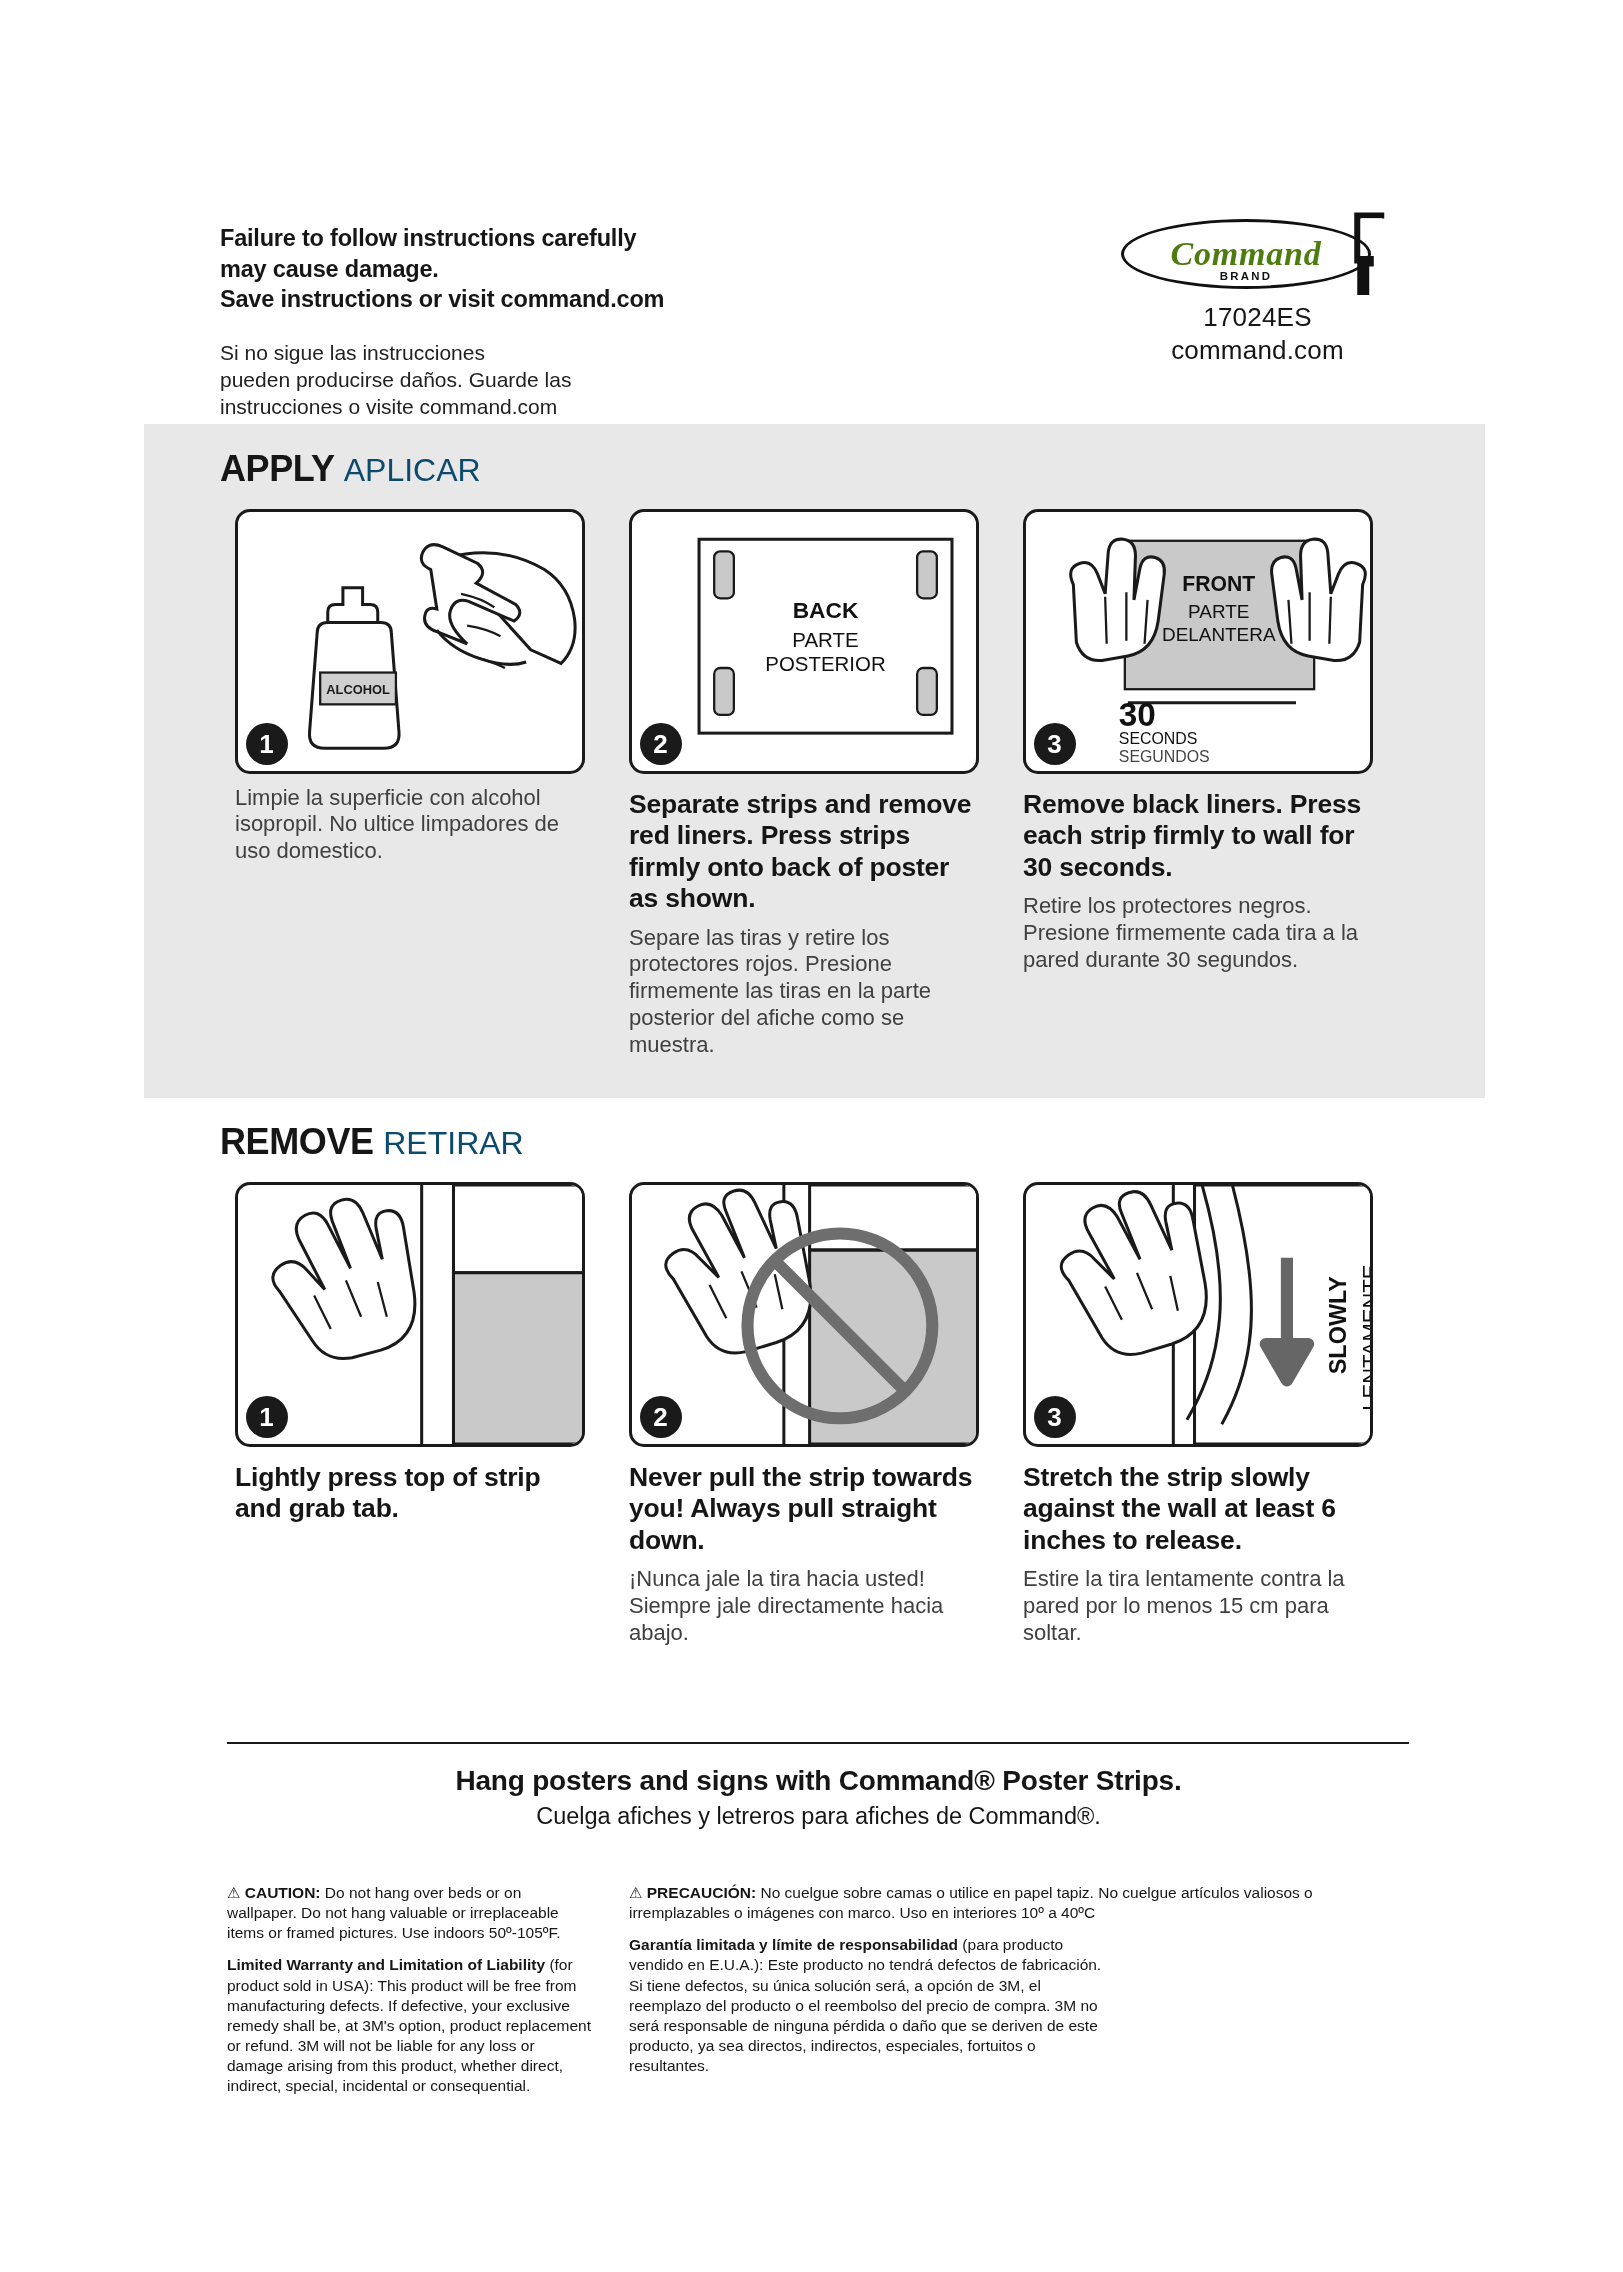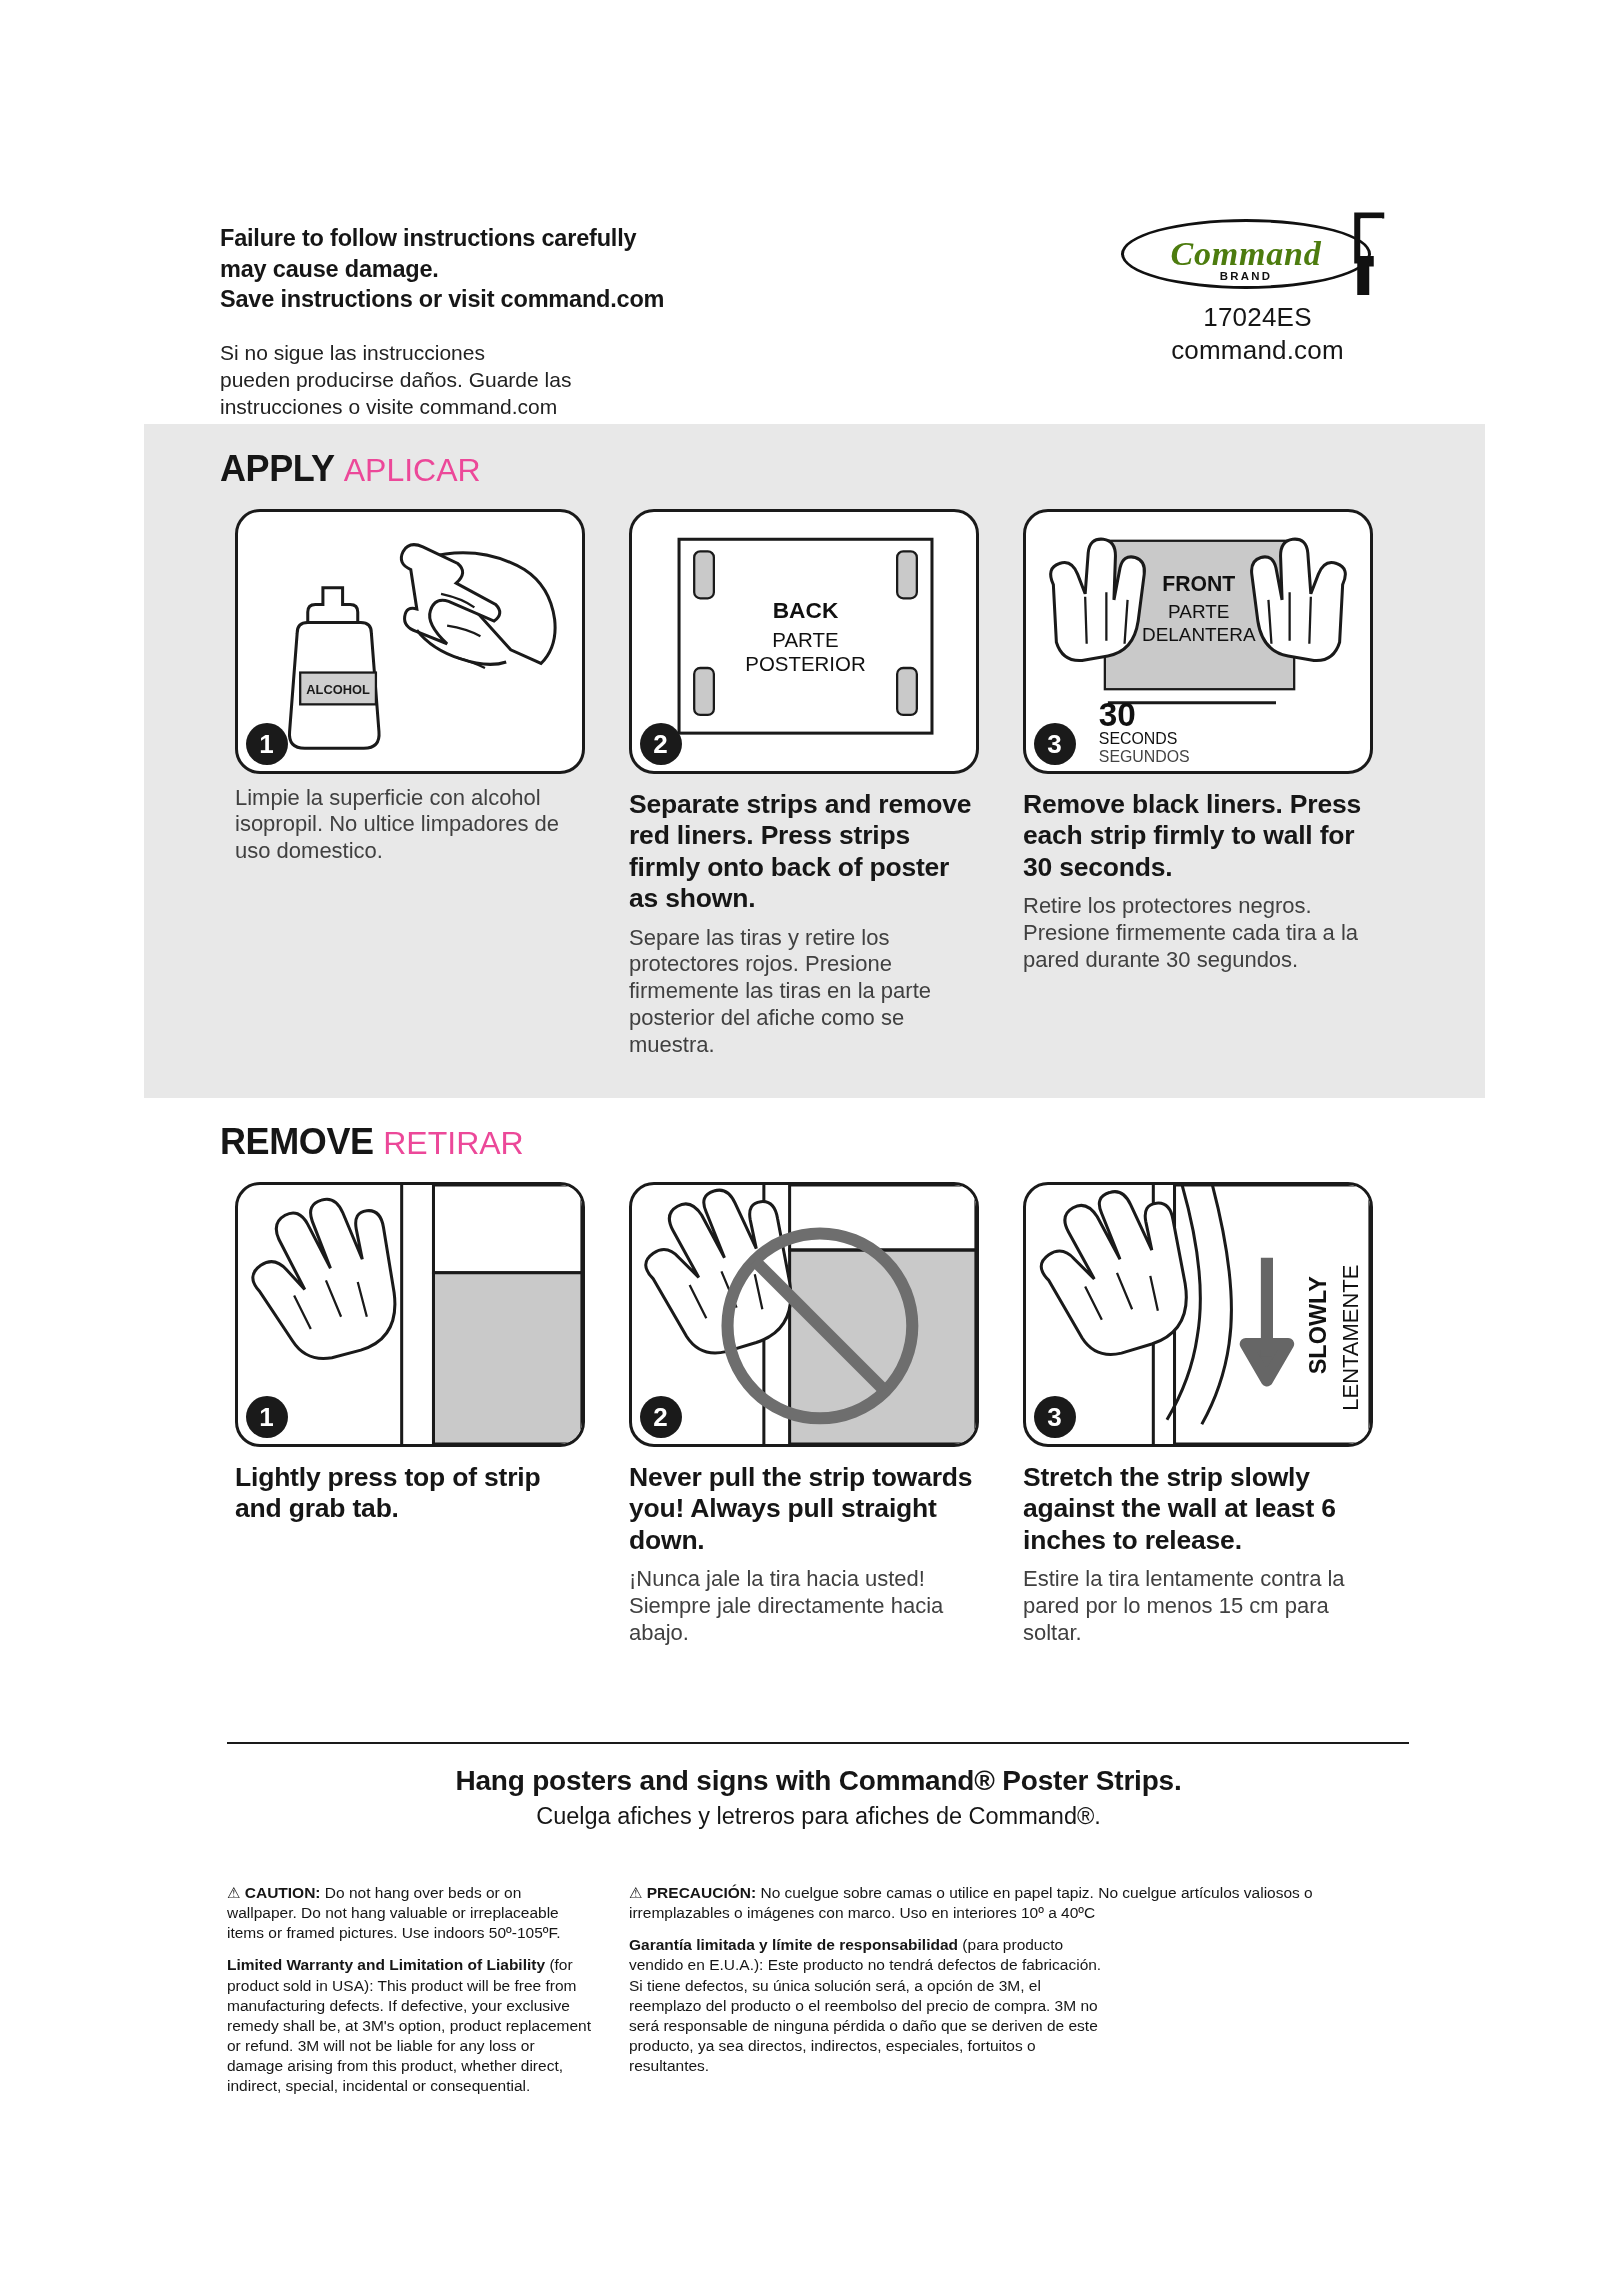--- a/index.html
+++ b/index.html
@@ -40,28 +40,28 @@
   }
   .code { font-size:26px; margin-top:3px; letter-spacing:0.2px; }
   .site { font-size:26px; margin-top:1.5px; letter-spacing:0.2px; }
 
   
   .apply-band {
     position:absolute; left:144px; top:424px; width:1341px; height:674px;
     background:#e8e8e8;
   }
   .sec-title { font-size:36px; font-weight:bold; letter-spacing:-0.4px; }
-  .sec-title .sub { font-weight:normal; color:#ec4899; font-size:32px; letter-spacing:0px; }
+  .sec-title .sub { font-weight:normal; color:#0c4a6e; font-size:32px; letter-spacing:0px; }
 
   .panel-row { position:absolute; display:flex; gap:44px; }
 
   .card { width:350px; }
   .figure {
     position:relative; width:350px; height:265px;
-    border:3px solid #1a1a1a; border-radius:25px; background:#fff; overflow:hidden;
+    border:3px solid #1a1a1a; border-radius:15px; background:#fff; overflow:hidden;padding-left:20px;
   }
   .badge {
     position:absolute; left:7.6px; bottom:6px; width:42px; height:42px;
     background:#1a1a1a; color:#fff; border-radius:50%;
     font-size:26px; font-weight:bold; display:flex; align-items:center; justify-content:center;
   }
   .cap-en {
     font-size:26.5px; font-weight:bold; line-height:1.18; margin-top:15px; letter-spacing:-0.2px;
   }
   .cap-es {

